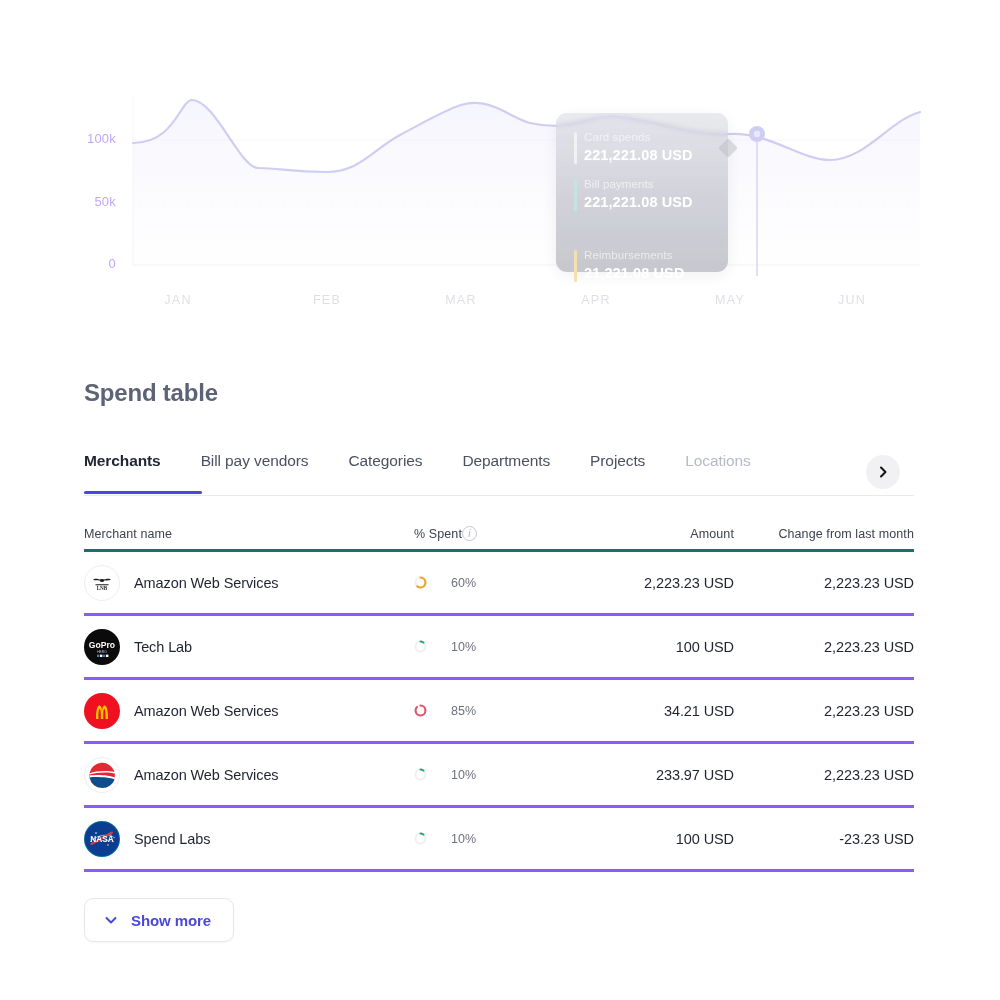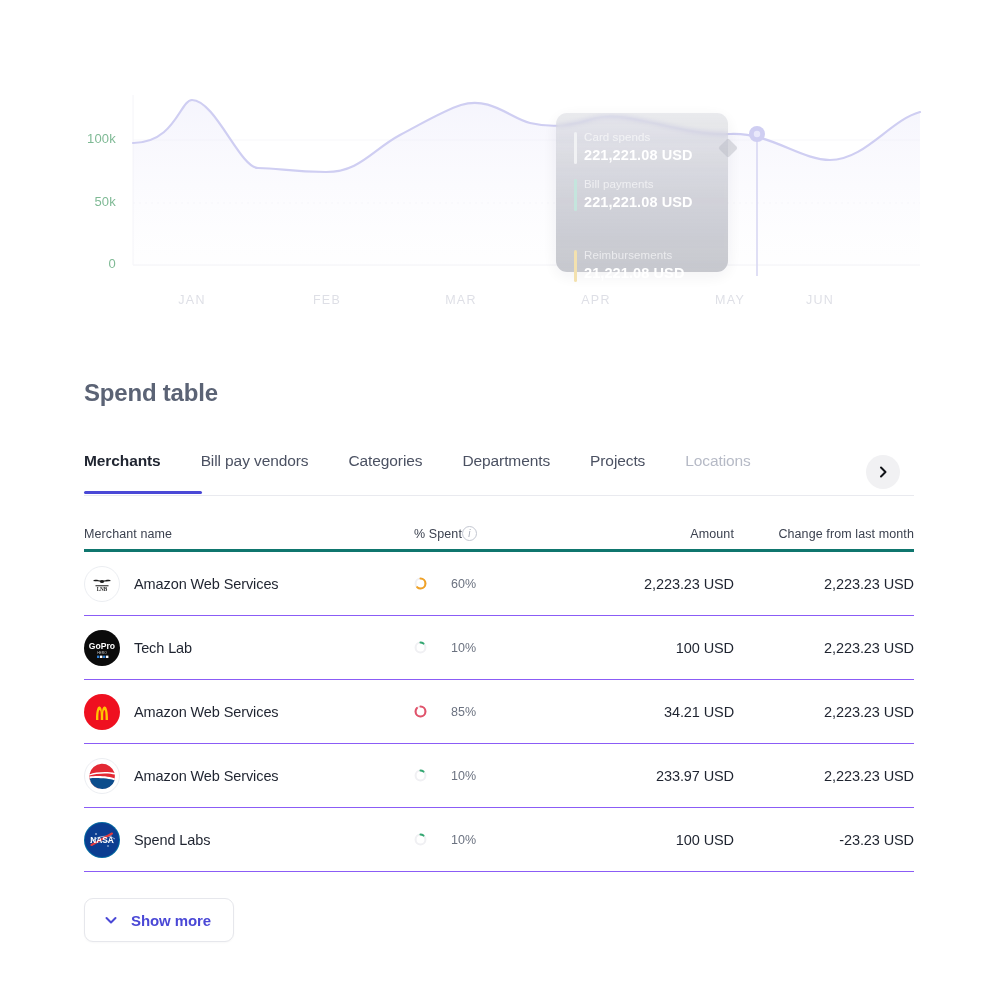--- a/index.html
+++ b/index.html
@@ -9,21 +9,21 @@
     font-family: "Liberation Sans", sans-serif;
     -webkit-font-smoothing: antialiased;
   }
   .page { position: relative; width: 1000px; height: 1000px; overflow: hidden; }
 
   
   .chart-wrap { position: absolute; left: 0; top: 0; width: 1000px; height: 330px; }
   .chart-svg { position: absolute; left: 0; top: 0; }
 
   .y-label {
-    position: absolute; font-size: 13px; color: #15803d;
+    position: absolute; font-size: 13px; color: #8b5cf6;
     opacity: .55; text-align: right; width: 46px; letter-spacing: .2px;
   }
   .x-label {
     position: absolute; font-size: 12.5px; color: #c9cbd6; opacity: .6;
     letter-spacing: 1.3px; text-align: center; width: 80px;
   }
 
   
   .tooltip {
     position: absolute; left: 556px; top: 113px; width: 172px; height: 159px;
@@ -100,21 +100,21 @@
   .thead .c-spent { justify-content: flex-start; }
 
   .info-icon {
     width: 15px; height: 15px; border-radius: 50%; border: 1px solid #c3c7d1;
     display: inline-flex; align-items: center; justify-content: center;
     font-size: 10px; color: #a8adb9; font-style: italic; line-height: 1; cursor: pointer;
   }
 
   .trow {
     display: flex; align-items: center; height: 64px;
-    border-bottom: 1px solid #8b5cf6;
+    border-bottom: 3px solid #8b5cf6;
   }
   .trow .c-name { display: flex; align-items: center; gap: 14px; }
   .logo {
     width: 36px; height: 36px; border-radius: 50%; flex: 0 0 36px;
     display: flex; align-items: center; justify-content: center; overflow: hidden;
     position: relative;
   }
   .m-name { font-size: 14.5px; color: #1f2430; letter-spacing: -.1px; }
   .trow .c-spent { display: flex; align-items: flex-start; gap: 24px; }
   .pct-text { font-size: 12.5px; color: #6b7280; }
@@ -164,26 +164,26 @@
 
       <line x1="757" y1="134" x2="757" y2="276" stroke="#d8d7f3" stroke-width="1.6"></line>
       <circle cx="757" cy="134" r="8" fill="#cfcef2"></circle>
       <circle cx="757" cy="134" r="3.2" fill="#e9e8fb"></circle>
     </svg>
 
     <div class="y-label" style="left:70px; top:131px;">100k</div>
     <div class="y-label" style="left:70px; top:194px;">50k</div>
     <div class="y-label" style="left:70px; top:256px;">0</div>
 
-    <div class="x-label" style="left:152px; top:293px;">JAN</div>
+    <div class="x-label" style="left:138px; top:293px;">JAN</div>
     <div class="x-label" style="left:287px; top:293px;">FEB</div>
     <div class="x-label" style="left:421px; top:293px;">MAR</div>
     <div class="x-label" style="left:556px; top:293px;">APR</div>
     <div class="x-label" style="left:690px; top:293px;">MAY</div>
-    <div class="x-label" style="left:780px; top:293px;">JUN</div>
+    <div class="x-label" style="left:812px; top:293px;">JUN</div>
 
     <div class="tooltip">
       <div class="tt-notch"></div>
 
       <div class="tt-row">
         <span class="tt-bar" style="background:#f0f1f4;"></span>
         <div class="tt-label">Card spends</div>
         <div class="tt-value">221,221.08 USD</div>
       </div>
 

